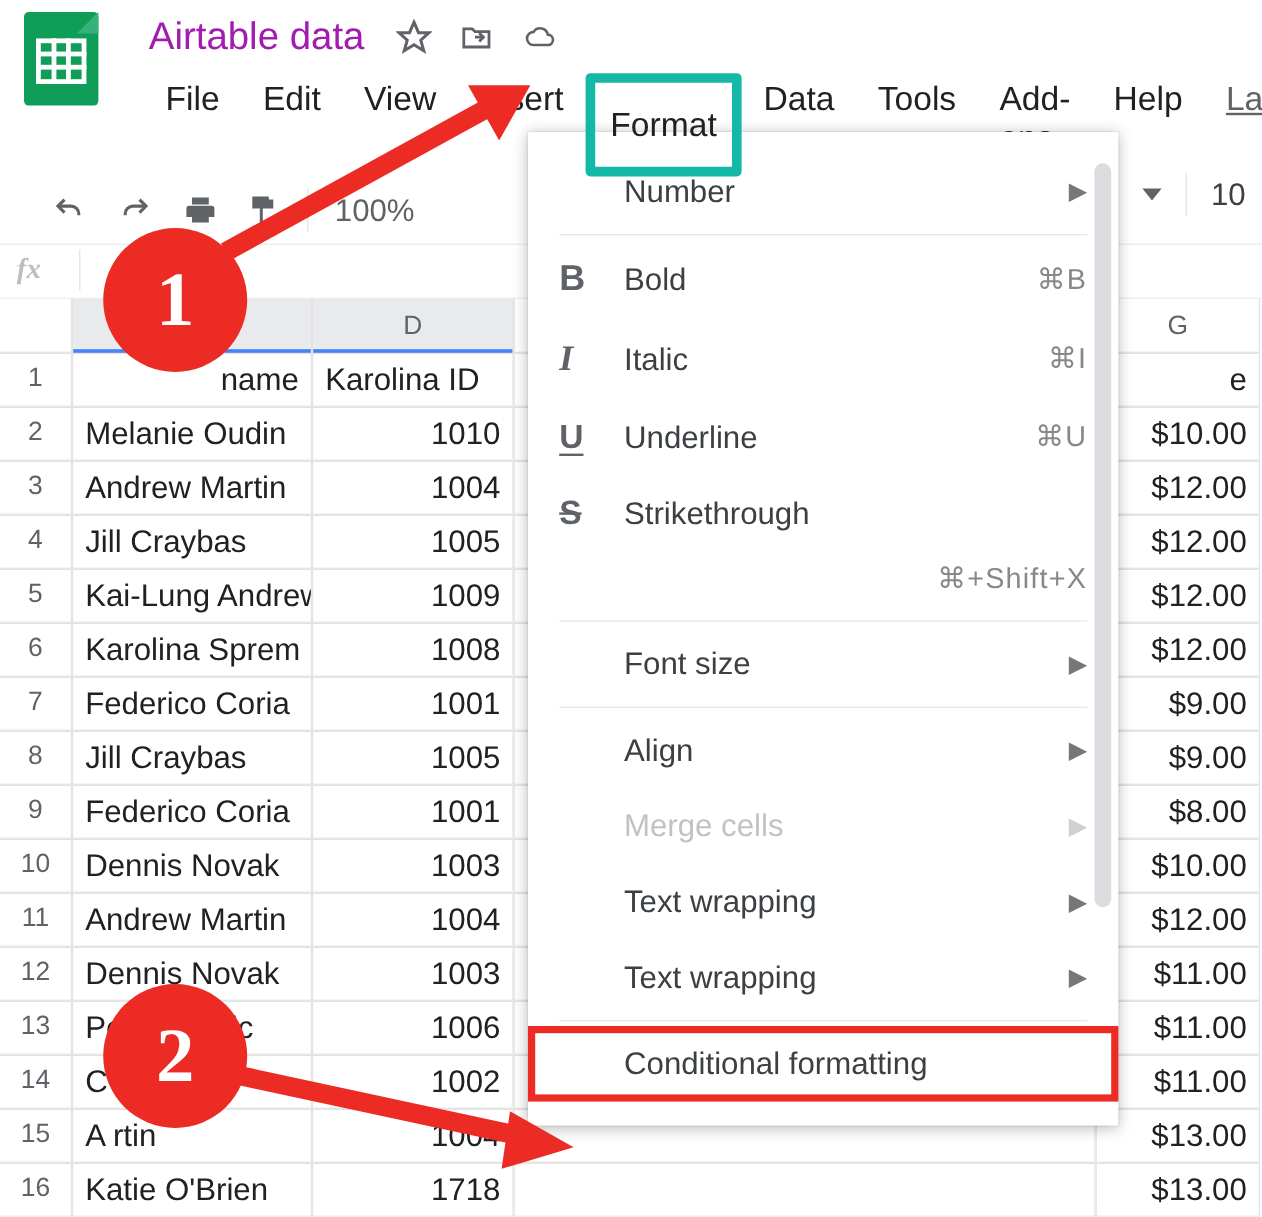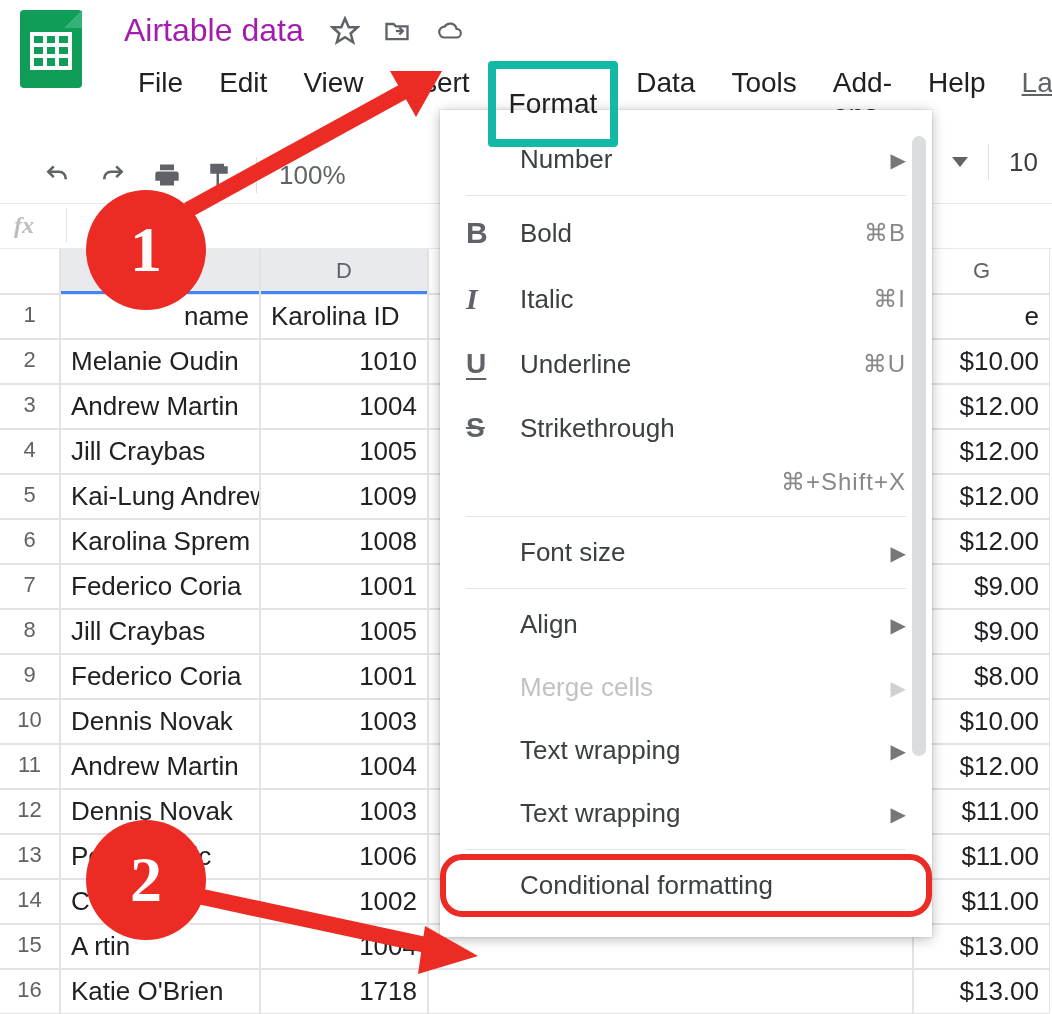--- a/index.html
+++ b/index.html
@@ -53,21 +53,21 @@
   
   .format-menu { position:absolute; left:440px; top:110px; width:492px; background:#fff; box-shadow:0 2px 12px rgba(0,0,0,0.28), 0 0 0 1px rgba(0,0,0,0.05); z-index:5; font-size:26px; color:#3c4043; padding-bottom:20px; }
   .fm-item { display:flex; align-items:center; padding:16px 26px 16px 26px; cursor:pointer; position:relative; }
   .fm-item.disabled { color:#c2c2c2; }
   .fm-icon { width:54px; display:inline-flex; justify-content:flex-start; align-items:center; color:#5f6368; font-weight:bold; }
   .fm-spacer { width:54px; }
   .fm-label { flex:1; }
   .fm-shortcut { color:#888; font-size:24px; letter-spacing:1px; }
   .fm-arrow { color:#777; font-size:20px; }
   .fm-sep { height:1px; background:#e4e4e4; margin:4px 26px; }
-  .fm-item.highlight { outline:6px solid #ec2b24; outline-offset:-6px;border-radius:22px; }
+  .fm-item.highlight { outline:6px solid #ec2b24; outline-offset:-6px; }
   .fm-scrollbar { position:absolute; right:6px; top:26px; width:14px; height:620px; background:#dadce0; border-radius:7px; }
   .u-under { text-decoration:underline; text-underline-offset:5px; }
   .strike { text-decoration:line-through; }
 
   
   .badge { position:absolute; width:120px; height:120px; border-radius:50%; background:#ec2b24; color:#fff; font-size:64px; font-weight:bold; display:flex; align-items:center; justify-content:center; z-index:20; font-family:Georgia,serif; }
   .arrow1 { position:absolute; left:180px; top:55px; z-index:19; }
   .arrow2 { position:absolute; left:190px; top:870px; z-index:19; }
   .arrow-head { fill:#ec2b24; }
   .arrow-line { stroke:#ec2b24; stroke-width:16; fill:none; }

